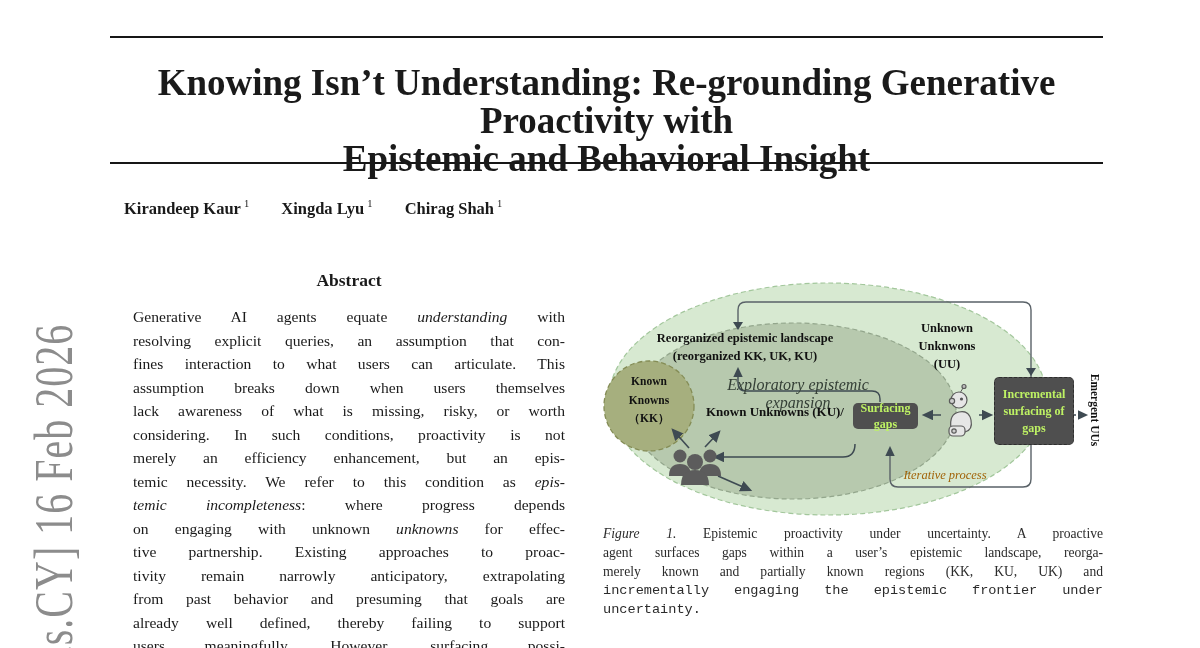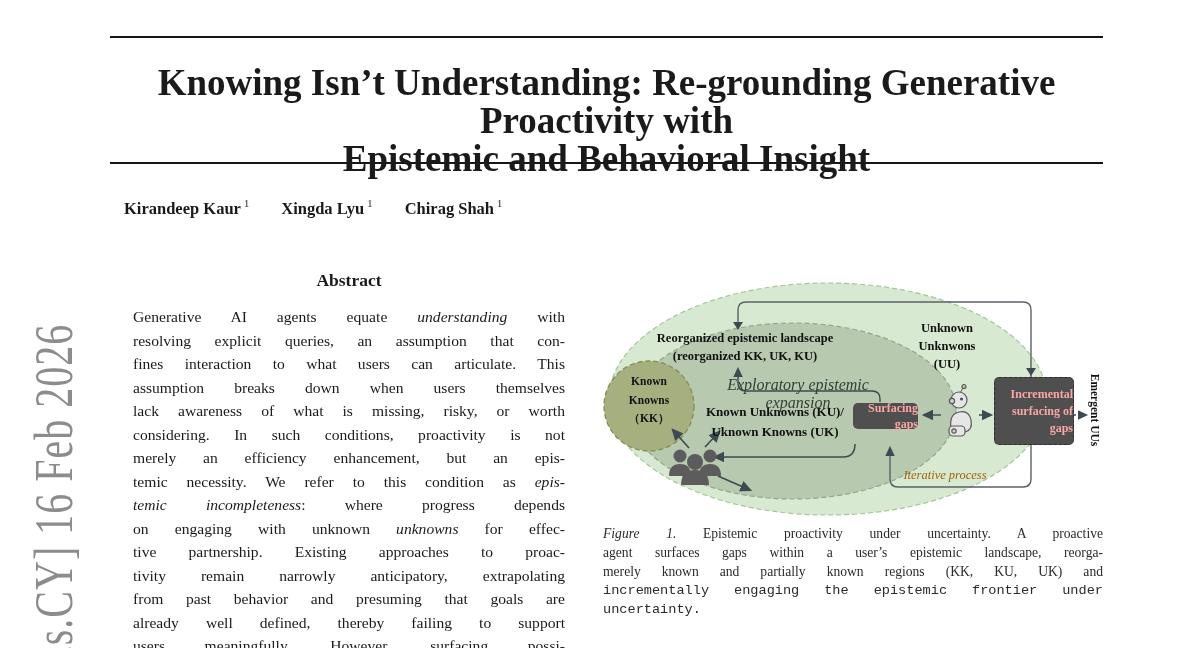--- a/index.html
+++ b/index.html
@@ -29,22 +29,22 @@
   .abstract-body{left:133px;top:305px;width:432px;font-size:15.6px;line-height:23.5px;}
   .jline{text-align:justify;text-align-last:justify;white-space:normal;}
   .it{font-style:italic;}
   
   .fig-caption{left:603px;top:524px;width:500px;font-size:13.6px;line-height:19px;color:#2b2b2b;}
   .fig-caption .jline:last-child{text-align-last:left;font-family:Liberation Mono, monospace;}
   
   .figure-wrap{left:603px;top:280px;width:512px;height:243px;}
   .figure-wrap .lbl{position:absolute;font-weight:bold;color:#111;text-align:center;}
   .figure-wrap .ital{position:absolute;font-style:italic;font-weight:normal;text-align:center;}
-  .dark-box{position:absolute;background:#4f4f4f;border-radius:5px;color:#fca5a5;
-    font-weight:bold;text-align:center;display:flex;flex-direction:column;justify-content:center;align-items:flex-end;}
+  .dark-box{position:absolute;background:#4f4f4f;border-radius:5px;color:#bef264;
+    font-weight:bold;text-align:center;display:flex;flex-direction:column;justify-content:center;}
   .dashed-border{border:1.5px dashed #2e2e2e;}
   .emergent{position:absolute;left:492px;top:130px;transform:translate(-50%,-50%) rotate(90deg);
     font-weight:bold;font-size:11.5px;white-space:nowrap;color:#111;}
 </style>
 </head>
 <body>
 
 <div class="abs watermark">cs.CY] 16 Feb 2026</div>
 
 <div class="abs rule" style="left:110px;top:36px;width:993px;"></div>
@@ -138,21 +138,20 @@
   </div>
 
   <div class="lbl" style="left:6px;top:92px;width:80px;font-size:11.5px;line-height:18.5px;">
     <div>Known</div>
     <div>Knowns</div>
     <div>（KK）</div>
   </div>
 
   <div class="lbl" style="left:87px;top:122px;width:170px;font-size:13px;line-height:20px;">
     <div>Known Unknowns (KU)/</div>
-    <div>Uknown Knowns (UK)</div>
   </div>
 
   <div class="lbl" style="left:294px;top:39px;width:100px;font-size:12.5px;line-height:18px;">
     <div>Unknown</div>
     <div>Unknwons</div>
     <div>(UU)</div>
   </div>
 
   <div class="ital" style="left:105px;top:96px;width:180px;font-size:16px;color:#343f36;">Exploratory epistemic expansion</div>
 

